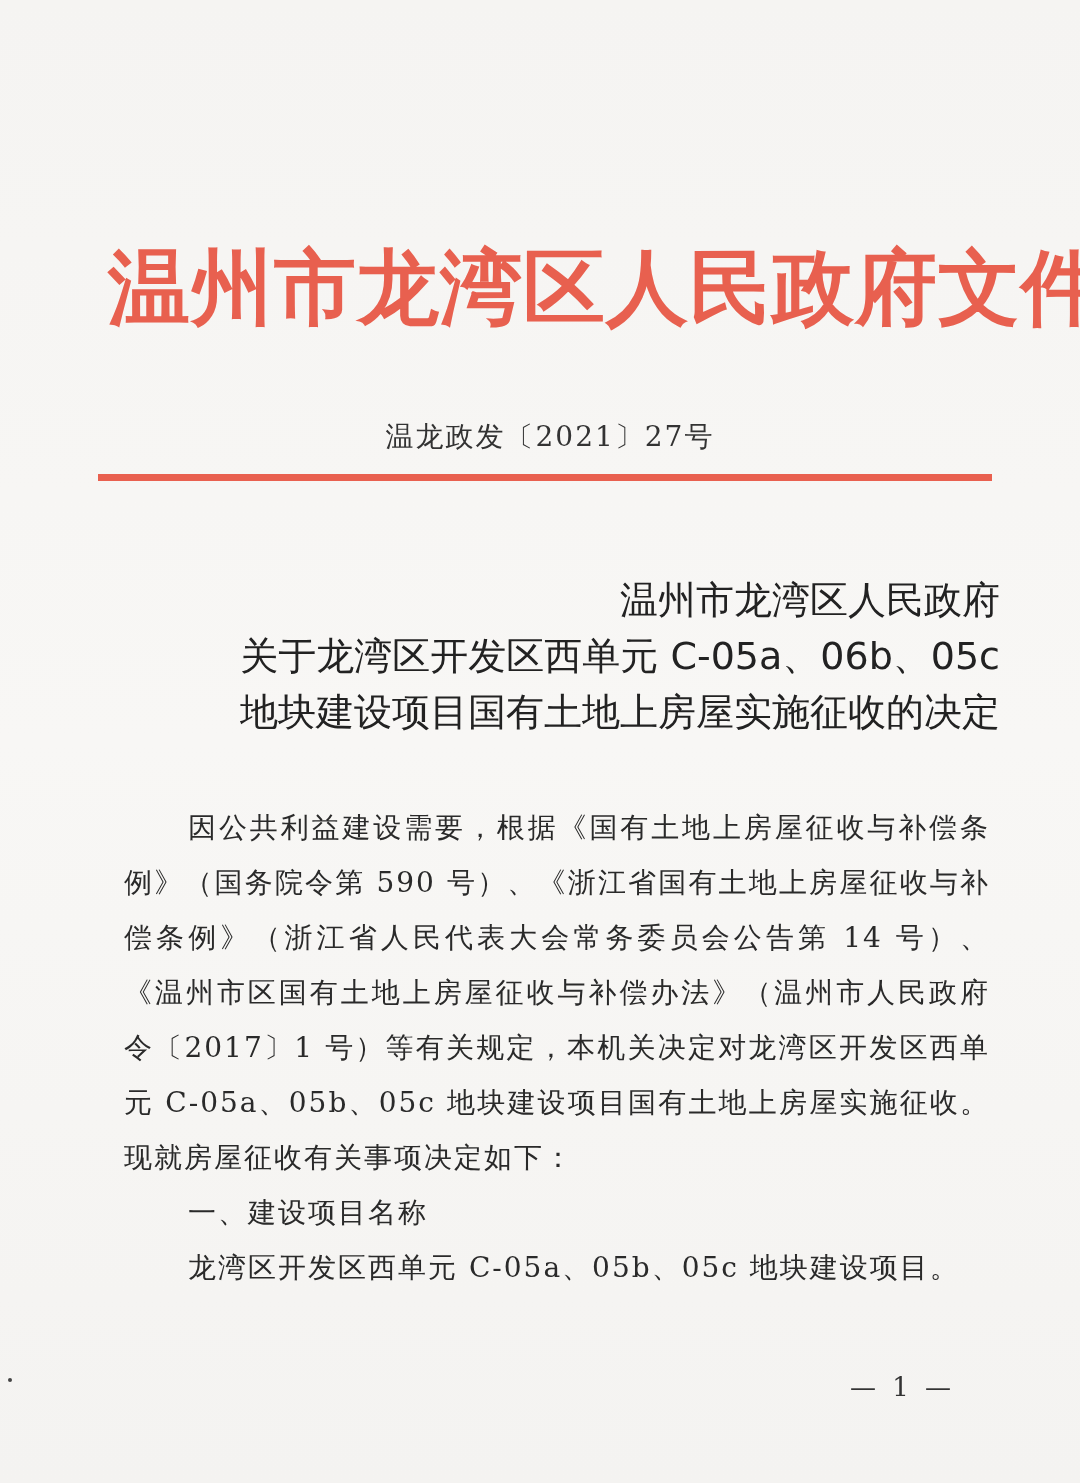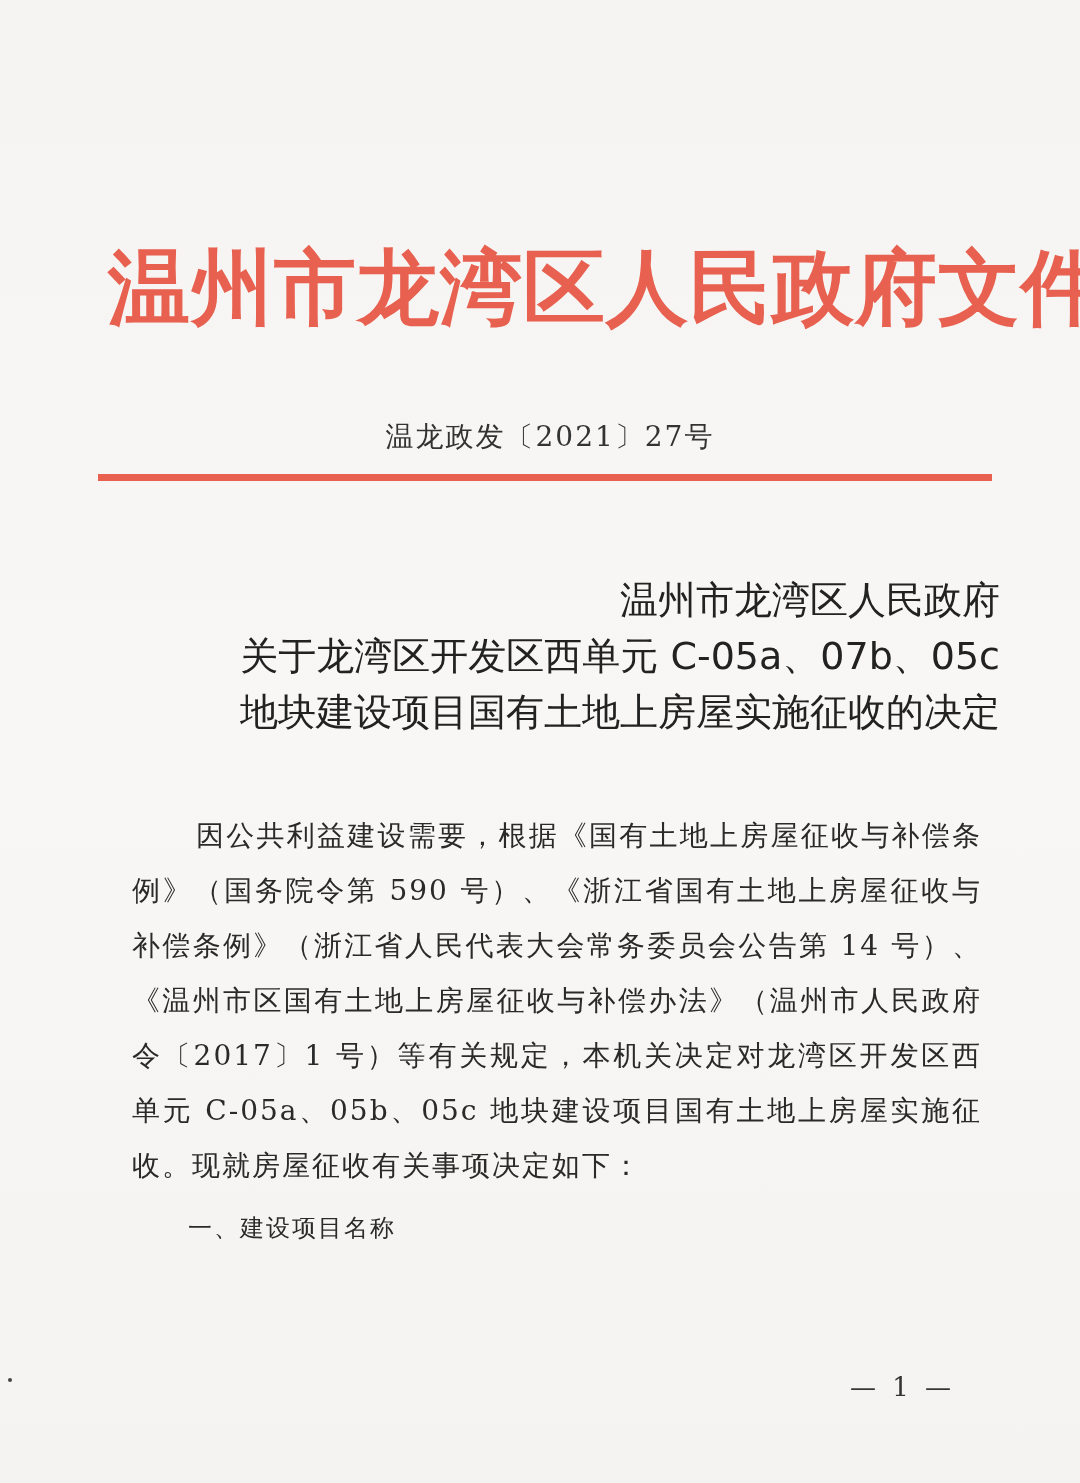--- a/index.html
+++ b/index.html
@@ -46,25 +46,25 @@
       font-weight: normal;
     }
     .decision-title div { white-space: nowrap; }
     .body-text {
       position: absolute; left: 124px; top: 800px; width: 866px;
       font-size: 28px; line-height: 55px;
       color: #2a2a2a;
       letter-spacing: 2px;
       text-align: justify;
     }
-    .para { text-indent: 64px; margin: 8px; }
+    .para { text-indent: 64px; margin: 0; }
     .section-heading {
       margin: 0; padding-left: 64px;
       font-family: "DejaVu Sans", "Liberation Sans", sans-serif;
-      font-size: 24px;
+      font-size: 28px;
     }
     .section-body { margin: 0; text-indent: 64px; }
     .page-number {
       position: absolute; left: 850px; top: 1372px;
       font-size: 26px; color: #333;
       letter-spacing: 4px;
     }
     .stray-mark {
       position: absolute; left: 8px; top: 1378px; width: 4px; height: 4px;
       background: #444; border-radius: 50%;
@@ -76,25 +76,26 @@
 <div class="page">
 
   <div class="header-title">温州市龙湾区人民政府文件</div>
 
   <div class="doc-number">温龙政发〔2021〕27号</div>
 
   <div class="red-rule"></div>
 
   <div class="decision-title">
     <div>温州市龙湾区人民政府</div>
-    <div>关于龙湾区开发区西单元 C-05a、07b、05c</div>
+    <div>关于龙湾区开发区西单元 C-05a、06b、05c</div>
     <div>地块建设项目国有土地上房屋实施征收的决定</div>
   </div>
 
   <div class="body-text">
     <p class="para">因公共利益建设需要，根据《国有土地上房屋征收与补偿条例》（国务院令第 590 号）、《浙江省国有土地上房屋征收与补偿条例》（浙江省人民代表大会常务委员会公告第 14 号）、《温州市区国有土地上房屋征收与补偿办法》（温州市人民政府令〔2017〕1 号）等有关规定，本机关决定对龙湾区开发区西单元 C-05a、05b、05c 地块建设项目国有土地上房屋实施征收。现就房屋征收有关事项决定如下：</p>
     <p class="section-heading">一、建设项目名称</p>
+    <p class="section-body">龙湾区开发区西单元 C-05a、05b、05c 地块建设项目。</p>
   </div>
 
   <div class="page-number">— 1 —</div>
 
   <div class="stray-mark"></div>
 </div>
 
 </body></html>

